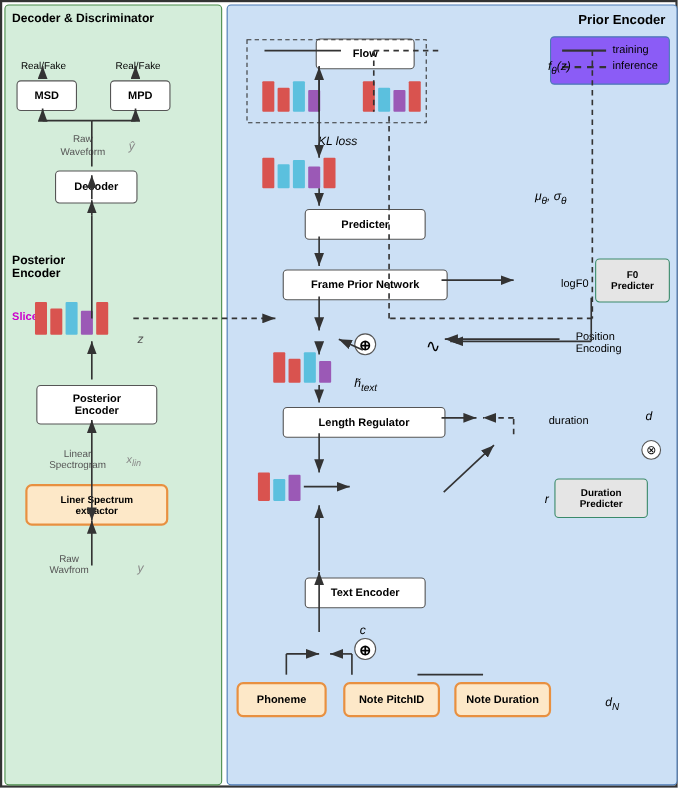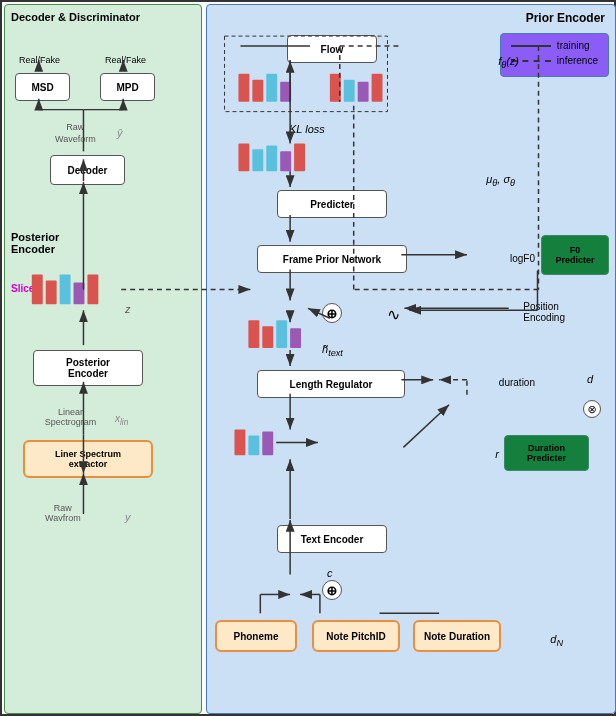--- a/index.html
+++ b/index.html
@@ -70,21 +70,21 @@
       text-align: center;
       font-size: 10px;
       font-weight: bold;
       padding: 3px 5px;
       position: absolute;
     }
 
     .box-teal {
       border: 1.5px solid #3a8a6a;
       border-radius: 4px;
-      background: #15803d;
+      background: #e5e5e5;
       display: flex;
       align-items: center;
       justify-content: center;
       text-align: center;
       font-size: 10px;
       font-weight: bold;
       padding: 3px 5px;
       position: absolute;
     }
 

